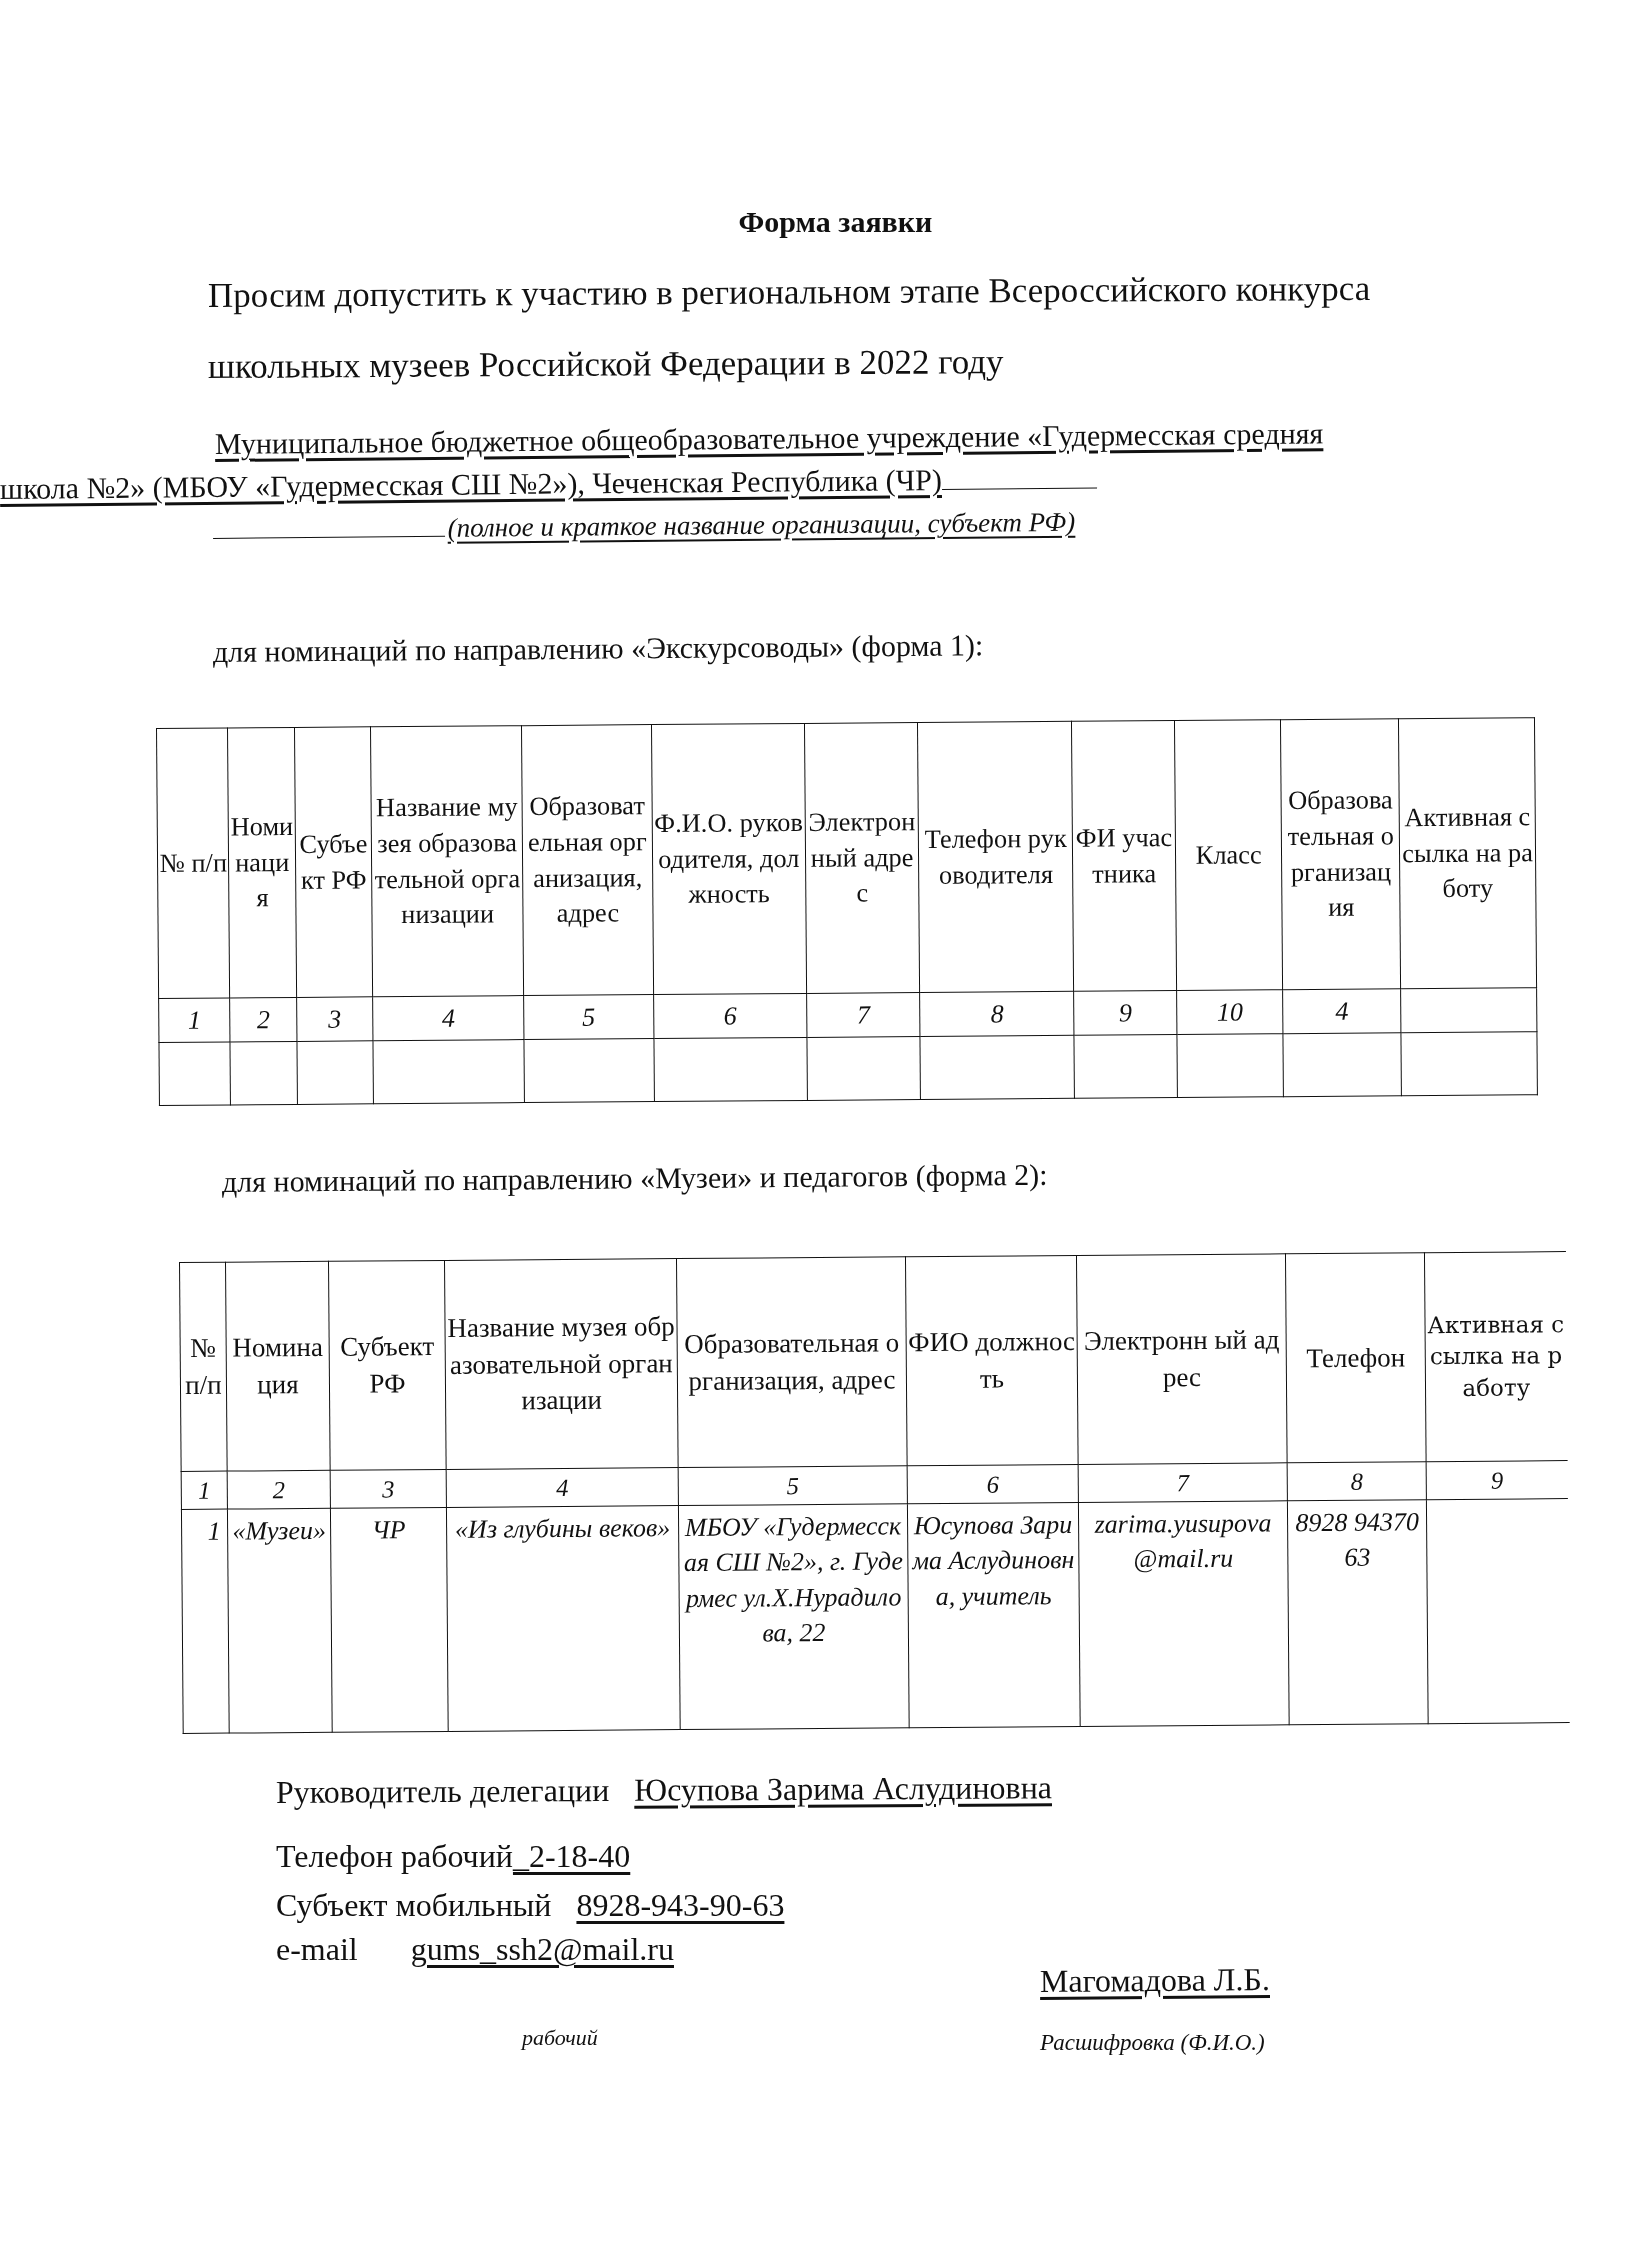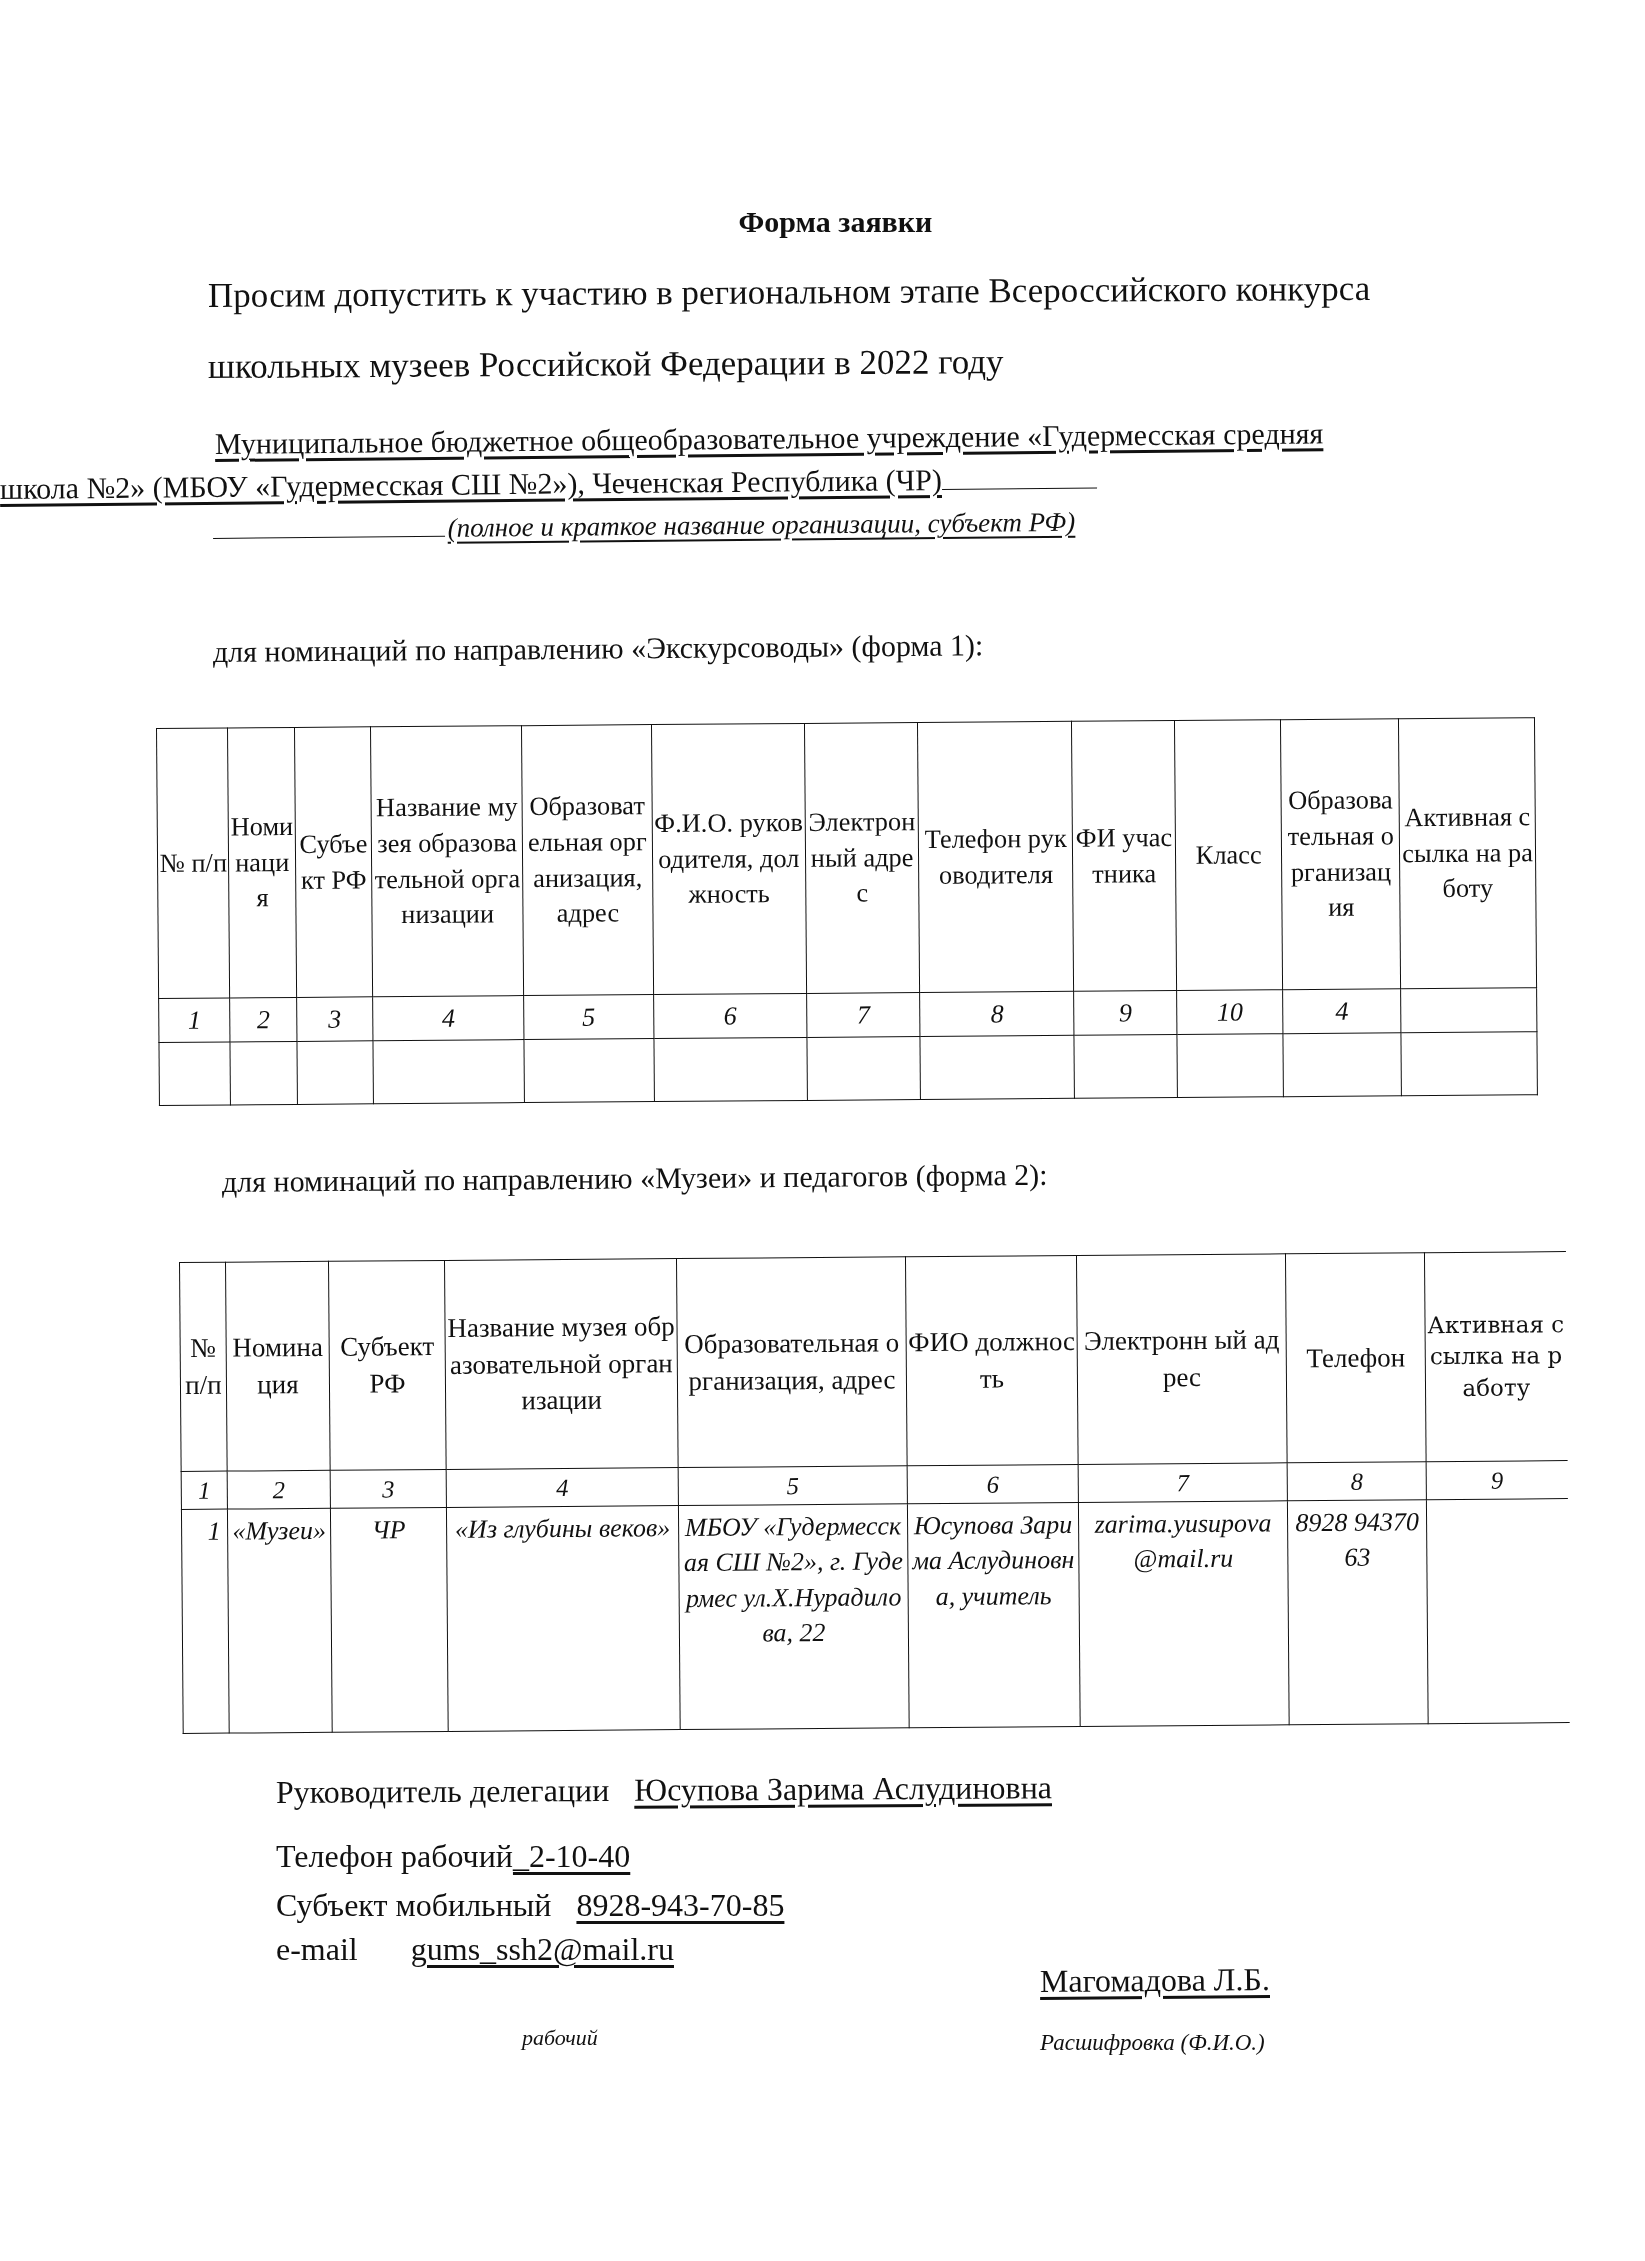--- a/index.html
+++ b/index.html
@@ -208,25 +208,25 @@
       <td class="last-col"></td>
     </tr>
   </tbody>
     </table>
 
   <div id="delegation-line" class="abs footer-line">
     <span>Руководитель делегации</span><span class="gap-sm"></span>
     <span class="u">Юсупова Зарима Аслудиновна</span>
   </div>
   <div id="phone-work-line" class="abs footer-line">
-    <span>Телефон рабочий</span><span class="u">_2-10-40</span>
+    <span>Телефон рабочий</span><span class="u">_2-18-40</span>
   </div>
   <div id="phone-mobile-line" class="abs footer-line">
     <span>Субъект мобильный</span><span class="gap-sm"></span>
-    <span class="u">8928-943-70-85</span>
+    <span class="u">8928-943-90-63</span>
   </div>
   <div id="email-line" class="abs footer-line">
     <span>e-mail</span><span class="gap-md"></span>
     <span class="u">gums_ssh2@mail.ru</span>
   </div>
   <div id="signature-caption" class="abs">рабочий</div>
   <div id="director-name" class="abs">Магомадова Л.Б.</div>
   <div id="decode-caption" class="abs">Расшифровка  (Ф.И.О.)</div>
 
 </div>

